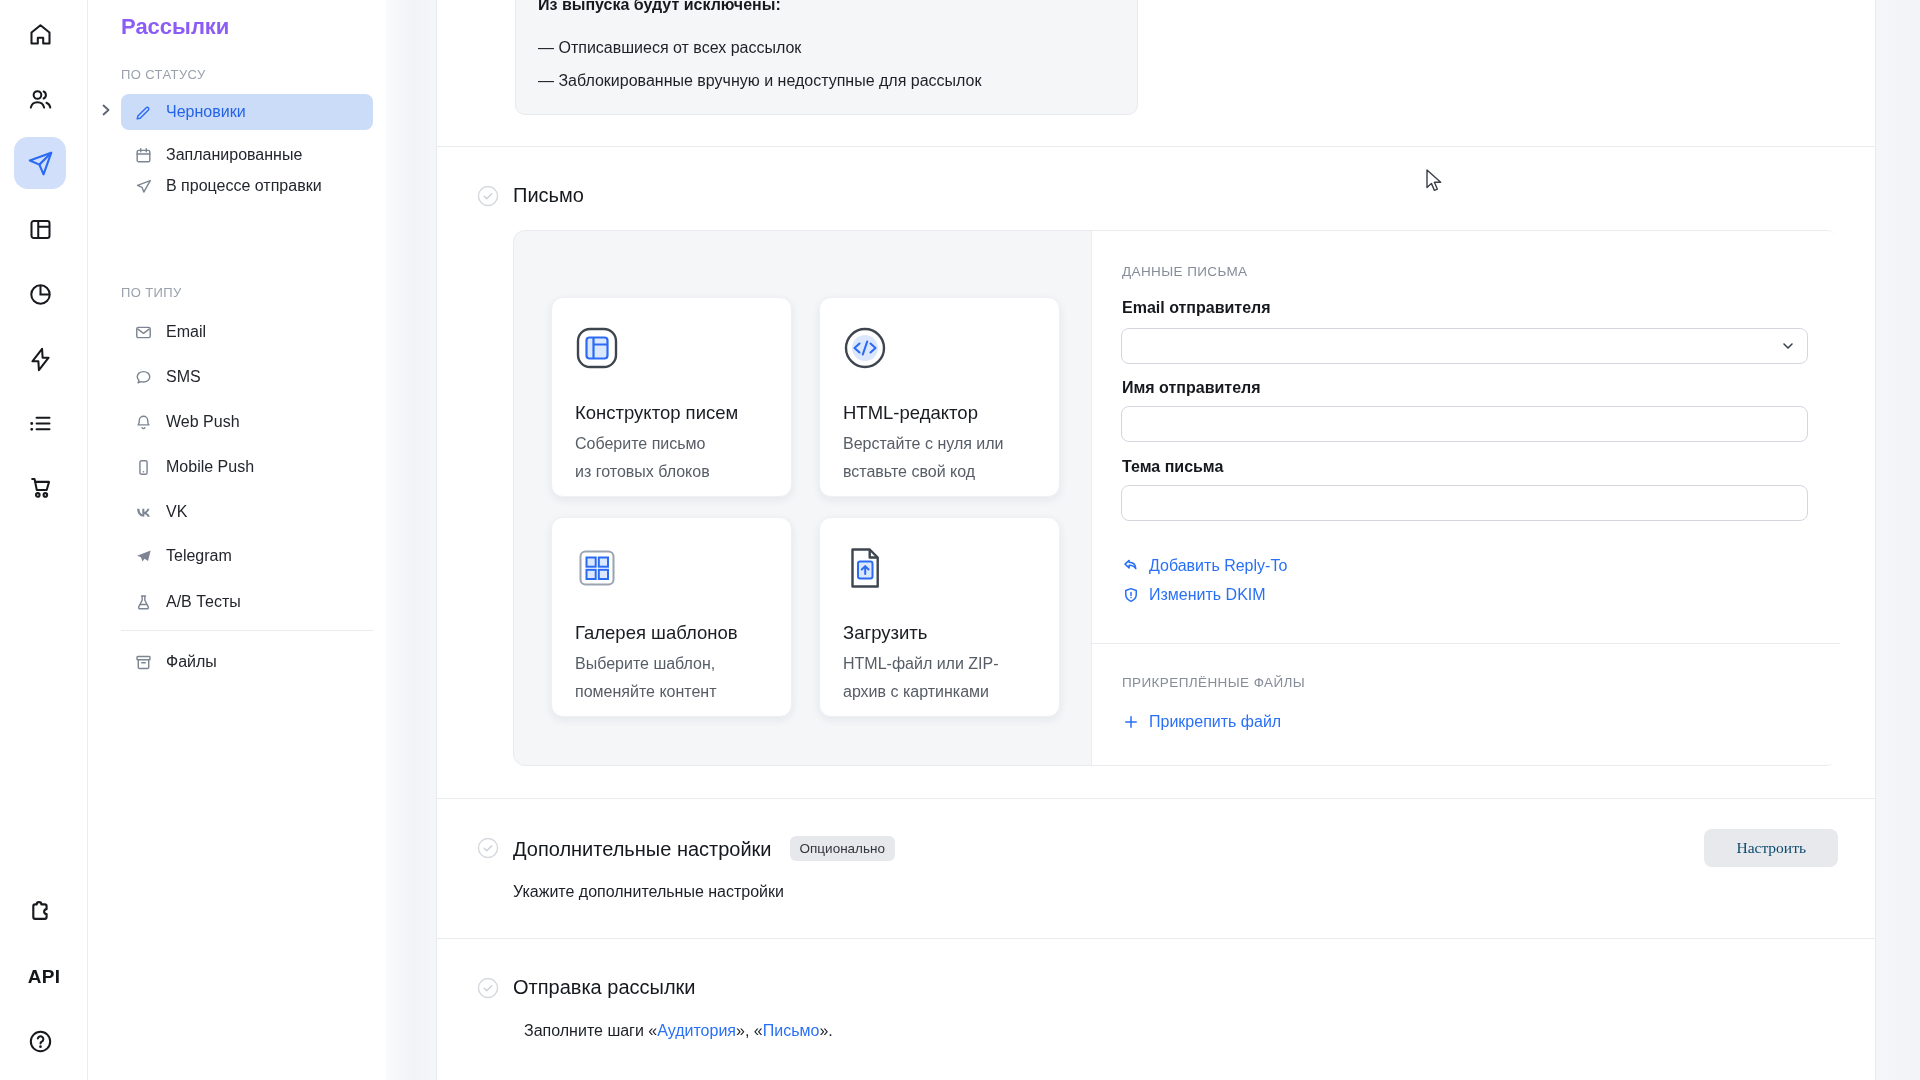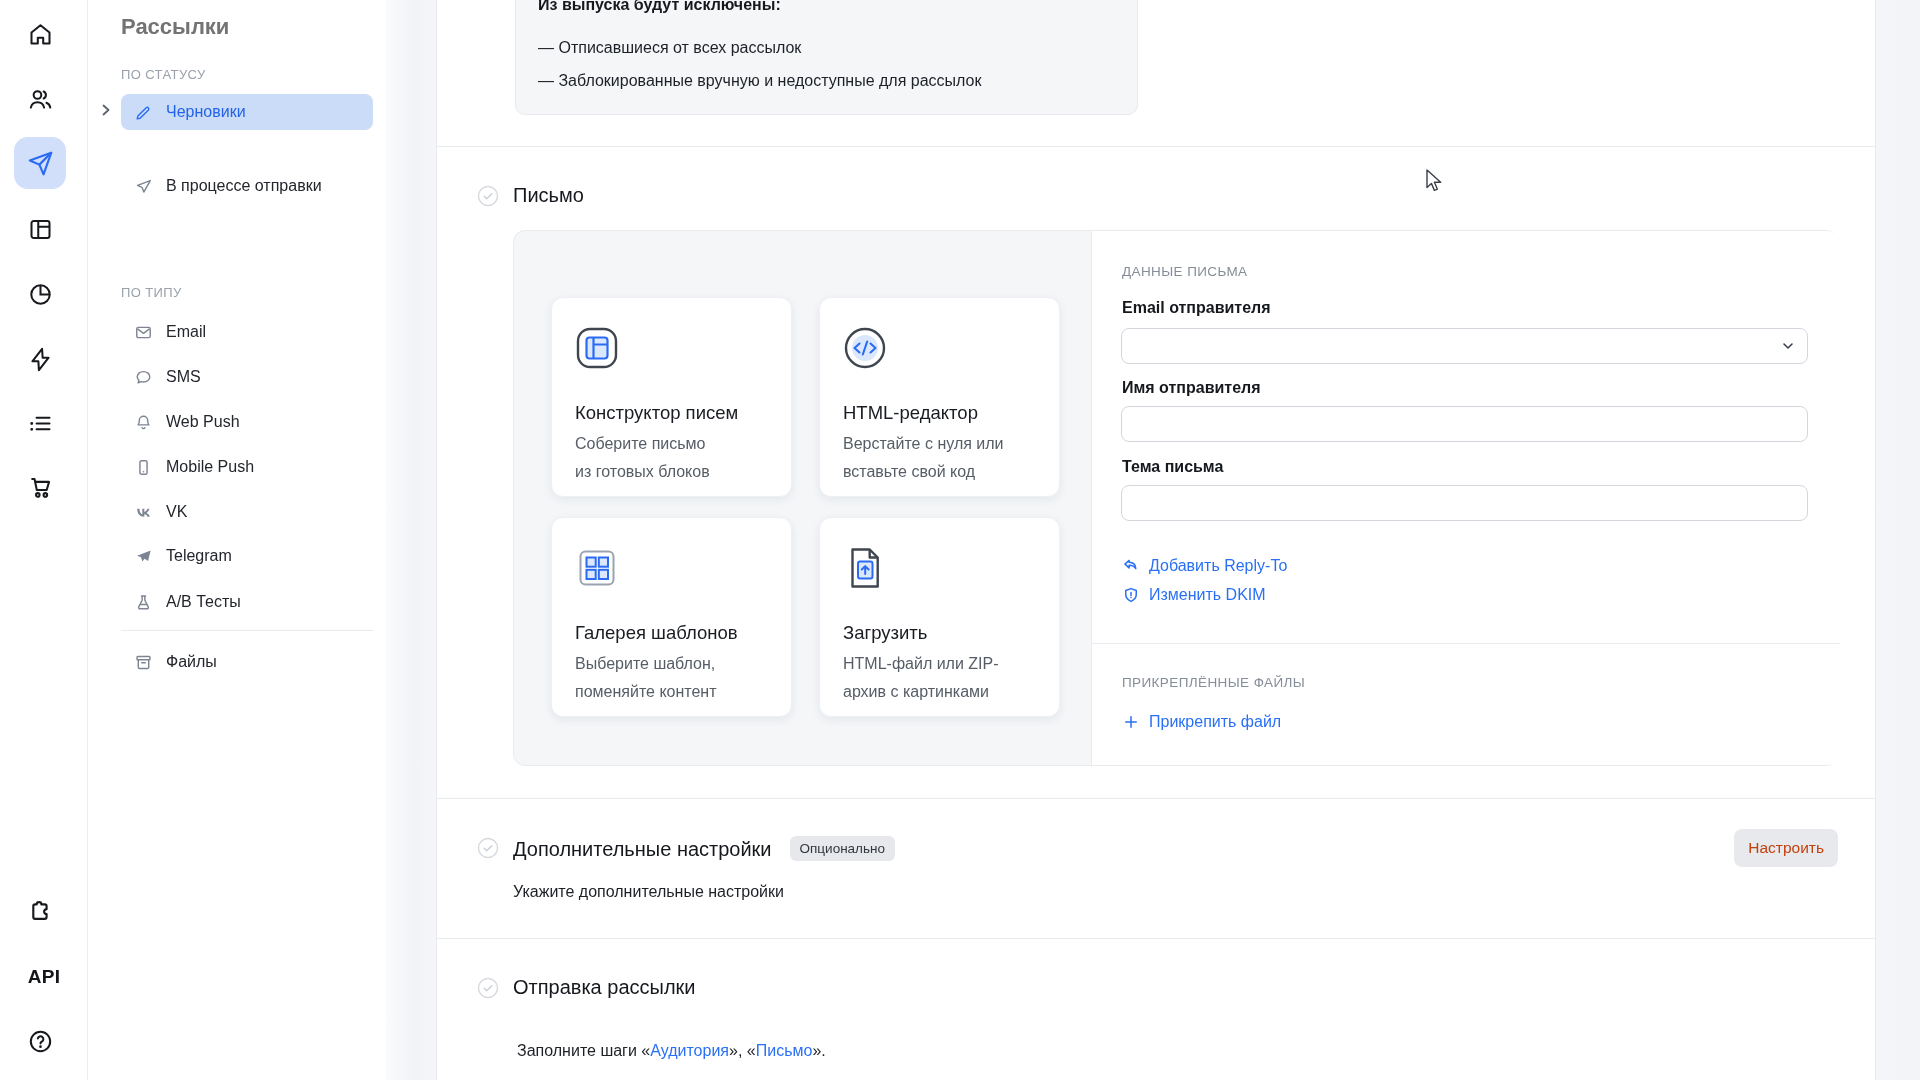--- a/index.html
+++ b/index.html
@@ -9,21 +9,21 @@
 
   
   .rail { position:absolute; left:0; top:0; width:88px; height:1080px; background:#fff; border-right:1px solid #ebedf0; z-index:5; }
   .rail-btn { position:absolute; left:14px; width:52px; height:52px; display:flex; align-items:center; justify-content:center; border-radius:14px; color:#17191d; cursor:pointer; }
   .rail-btn svg { width:27px; height:27px; }
   .rail-btn.active { background:#d2dffb; color:#2b6bf3; }
   .rail-api { position:absolute; left:0; width:88px; text-align:center; font-size:19px; font-weight:700; letter-spacing:.3px; color:#141619; }
 
   
   .sidebar { position:absolute; left:88px; top:0; width:298px; height:1080px; background:#fff; z-index:4; }
-  .sb-title { position:absolute; left:33px; top:14px; font-size:22px; font-weight:700; color:#737373; }
+  .sb-title { position:absolute; left:33px; top:14px; font-size:22px; font-weight:700; color:#8b5cf6; }
   .sb-section { position:absolute; left:33px; font-size:13px; letter-spacing:.4px; color:#9aa1ac; font-weight:400; }
   .sb-item { position:absolute; left:33px; width:252px; height:36px; border-radius:8px; display:flex; align-items:center; padding:0 13px; gap:13px; font-size:16px; color:#23262c; cursor:pointer; }
   .sb-item svg { width:19px; height:19px; flex:0 0 19px; color:#7d8592; }
   .sb-item.selected { background:#cbdcf9; color:#2463e6; }
   .sb-item.selected svg { color:#2b6bf3; }
   .sb-chevron { position:absolute; left:10px; top:102px; width:16px; height:16px; color:#5b6370; cursor:pointer; }
   .sb-divider { position:absolute; left:33px; width:252px; height:1px; background:#e9ebee; }
 
   
   .gutter-left  { position:absolute; left:386px; top:0; width:51px; height:1080px; background:linear-gradient(90deg,#fafbfc,#f1f3f6 55%,#f5f6f9); border-right:1px solid #e7e9ec; z-index:3; }
@@ -52,23 +52,23 @@
   .form-label { position:absolute; left:30px; font-size:16px; font-weight:700; color:#15181d; }
   .form-input { position:absolute; left:29px; width:687px; height:36px; background:#fff; border:1px solid #d3d7dd; border-radius:8px; font-size:15px; padding:0 12px; color:#1b1e24; outline:none; }
   .select-wrap { position:absolute; left:29px; width:687px; height:36px; }
   .select-wrap select { width:100%; height:100%; appearance:none; -webkit-appearance:none; background:#fff; border:1px solid #d3d7dd; border-radius:8px; font-size:15px; padding:0 34px 0 12px; color:#1b1e24; outline:none; cursor:pointer; }
   .select-chevron { position:absolute; right:13px; top:11px; width:14px; height:14px; color:#3c424c; pointer-events:none; }
   .blue-link { position:absolute; left:30px; display:flex; align-items:center; gap:9px; font-size:16px; color:#2970f6; cursor:pointer; }
   .blue-link svg { width:18px; height:18px; }
   .panel-hr { position:absolute; left:0; top:412px; width:748px; height:1px; background:#e9ebee; }
 
   .badge { display:inline-block; background:#e6e8ec; color:#33373e; font-size:13.5px; border-radius:6px; padding:5px 10px; vertical-align:3px; margin-left:18px; }
-  .btn-gray { position:absolute; height:38px; line-height:38px; padding:0 14px; background:#e7e9ec; border:none; border-radius:8px; font-size:15.5px; color:#c2410c; font-family:Liberation Sans, sans-serif; cursor:pointer; }
+  .btn-gray { position:absolute; height:38px; line-height:38px; padding:0 32px; background:#e7e9ec; border:none; border-radius:8px; font-size:15.5px; color:#0c4a6e; font-family:Liberation Serif, serif; cursor:pointer; }
   .sub-text { position:absolute; left:76px; font-size:16px; color:#1d2026; }
-  .send-line { position:absolute; left:80px; top:1022px; font-size:16px; color:#1d2026;margin-top:20px; }
+  .send-line { position:absolute; left:87px; top:1022px; font-size:16px; color:#1d2026; }
   .send-line a { color:#2970f6; text-decoration:none; cursor:pointer; }
 
   .cursor { position:absolute; left:1425px; top:169px; width:22px; height:24px; z-index:50; pointer-events:none; }
 </style>
 </head>
 <body>
 
 <div class="canvas">
 
   <nav class="rail">
@@ -144,20 +144,27 @@
       <svg viewBox="0 0 16 16" fill="none" stroke="currentColor" stroke-width="1.8" stroke-linecap="round" stroke-linejoin="round">
           <path d="m5.5 3.5 5 4.5-5 4.5"></path>
         </svg>
     </div>
 
     <div class="sb-item selected" style="top:94px">
       <svg viewBox="0 0 24 24" fill="none" stroke="currentColor" stroke-width="1.8" stroke-linejoin="round">
           <path d="m4 20 .9-3.5L15.5 5.9a2 2 0 0 1 2.8 2.8L7.7 19.3z"></path>
         </svg>
       <span>Черновики</span>
+    </div>
+    <div class="sb-item" style="top:137px">
+      <svg viewBox="0 0 24 24" fill="none" stroke="currentColor" stroke-width="1.8" stroke-linecap="round">
+          <rect x="4" y="5.5" width="16" height="14.5" rx="2"></rect>
+          <path d="M4 10.2h16M8.5 3.4v3.8M15.5 3.4v3.8"></path>
+        </svg>
+      <span>Запланированные</span>
     </div>
     <div class="sb-item" style="top:168px">
       <svg viewBox="0 0 24 24" fill="none" stroke="currentColor" stroke-width="1.8" stroke-linejoin="round">
           <path d="M20.5 4.5 4.5 10.6l5.6 2.4 2.3 6 8.1-14.5z"></path>
         </svg>
       <span>В процессе отправки</span>
     </div>
 
     <div class="sb-section" style="top:285px">ПО ТИПУ</div>
 

